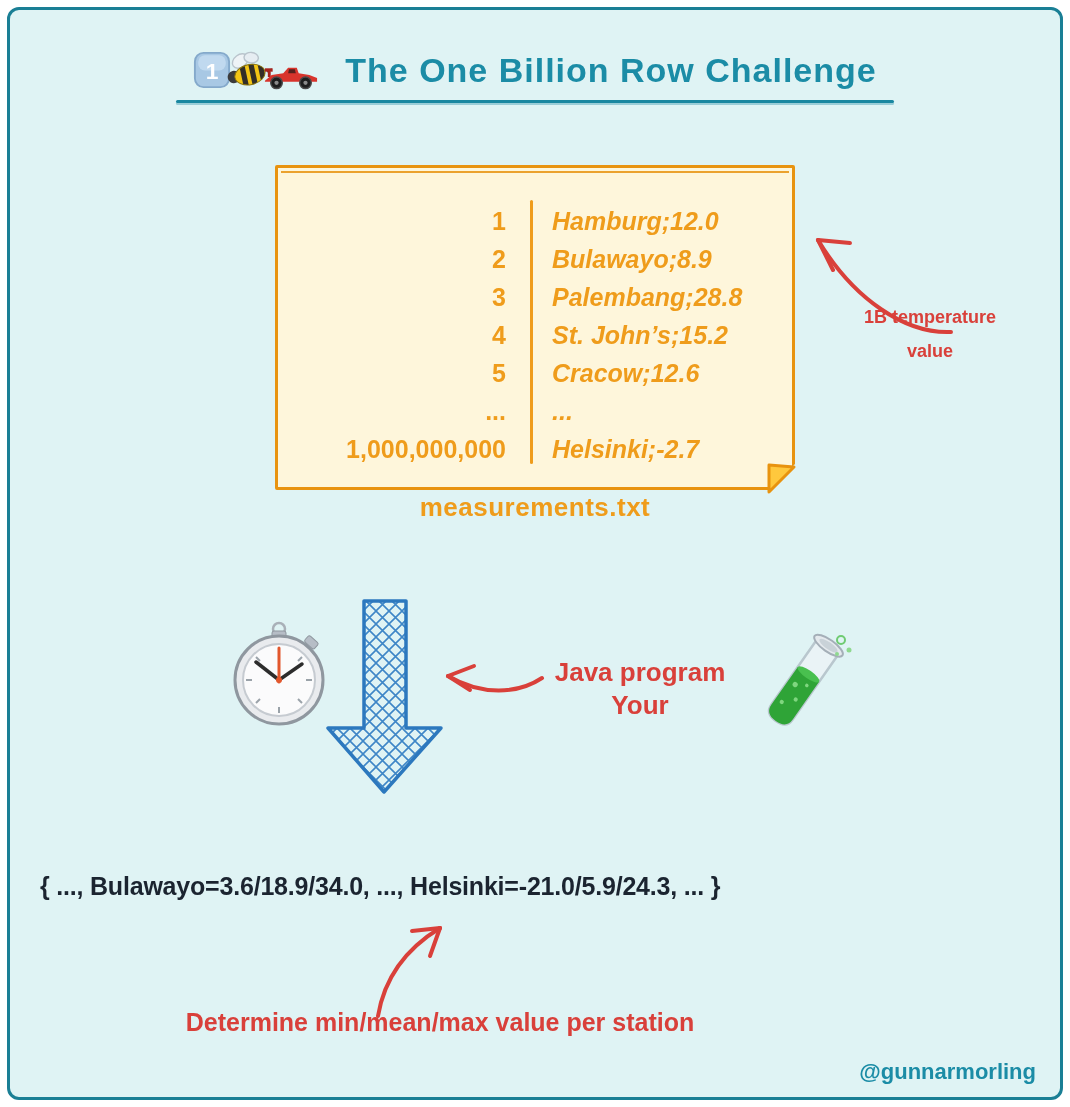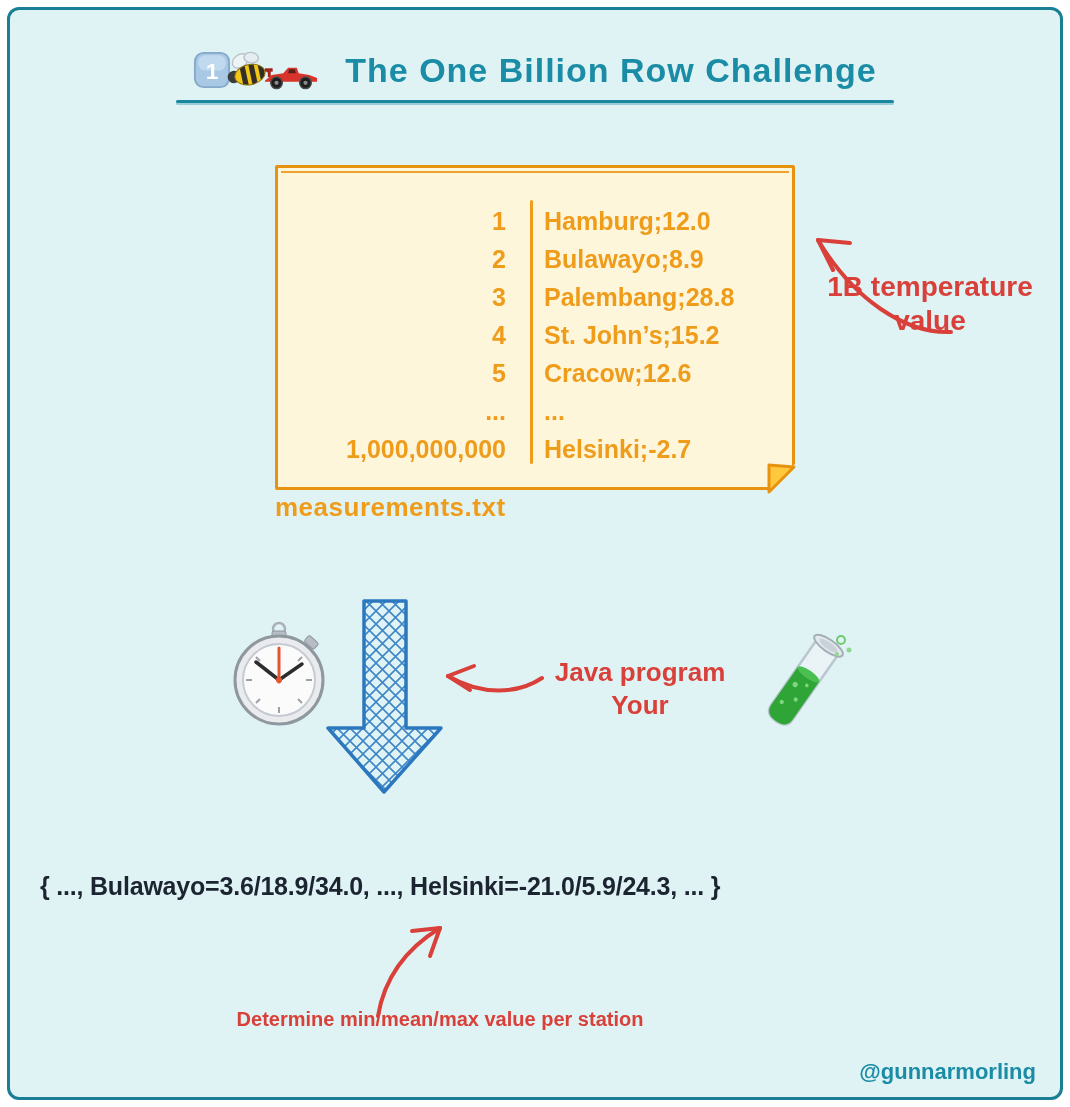--- a/index.html
+++ b/index.html
@@ -23,30 +23,30 @@
   .note { position:absolute; left:265px; top:155px; width:520px; height:325px;
           background:#fef6db; border:3px solid #e8930f; border-radius:2px;
           clip-path:polygon(0 0,100% 0,100% calc(100% - 26px),calc(100% - 26px) 100%,0 100%); }
   .note-topline { position:absolute; left:3px; right:3px; top:3px; height:2px;
           background:#e8930f; opacity:.85; }
   .note-divider { position:absolute; left:252px; top:32px; width:3px; height:264px;
           background:#ef9c1b; border-radius:2px; }
   .note-rows { position:absolute; left:0; right:0; top:34px; }
   .note-row { display:flex; line-height:38px; font-size:25px; color:#ef9c1b; font-weight:600; }
   .note-row .ln { width:252px; padding-right:24px; text-align:right; }
-  .note-row .val { padding-left:14px; }
+  .note-row .val { padding-left:22px;font-style:italic; }
   .note-fold { position:absolute; right:-3px; bottom:-3px; }
-  .note-caption { position:absolute; left:265px; top:482px; width:520px; text-align:left;
+  .note-caption { position:absolute; left:265px; top:482px; width:520px; text-align:center;
           color:#ef9c1b; font-size:26px; font-weight:700; letter-spacing:.5px; }
 
   
   .red-label { position:absolute; color:#d9403a; font-weight:600; text-align:center; }
-  .label-temp { left:790px; top:260px; width:260px; font-size:28px; line-height:34px; }
+  .label-temp { left:790px; top:290px; width:260px; font-size:18px; line-height:34px; }
   .label-program { left:515px; top:646px; width:230px; font-size:26px; line-height:33px; }
-  .label-determine { left:100px; top:998px; width:660px; font-size:20px; }
+  .label-determine { left:100px; top:998px; width:660px; font-size:25px; }
 
   
   .output-line { position:absolute; left:30px; right:30px; top:862px; text-align:left;
           color:#1b2430; font-size:25px; font-weight:600; letter-spacing:-0.2px; }
   .watermark { position:absolute; right:24px; bottom:12px; color:#1b8ca6;
           font-size:22px; font-weight:600; }
 
   .abs { position:absolute; }
 </style>
 </head>

